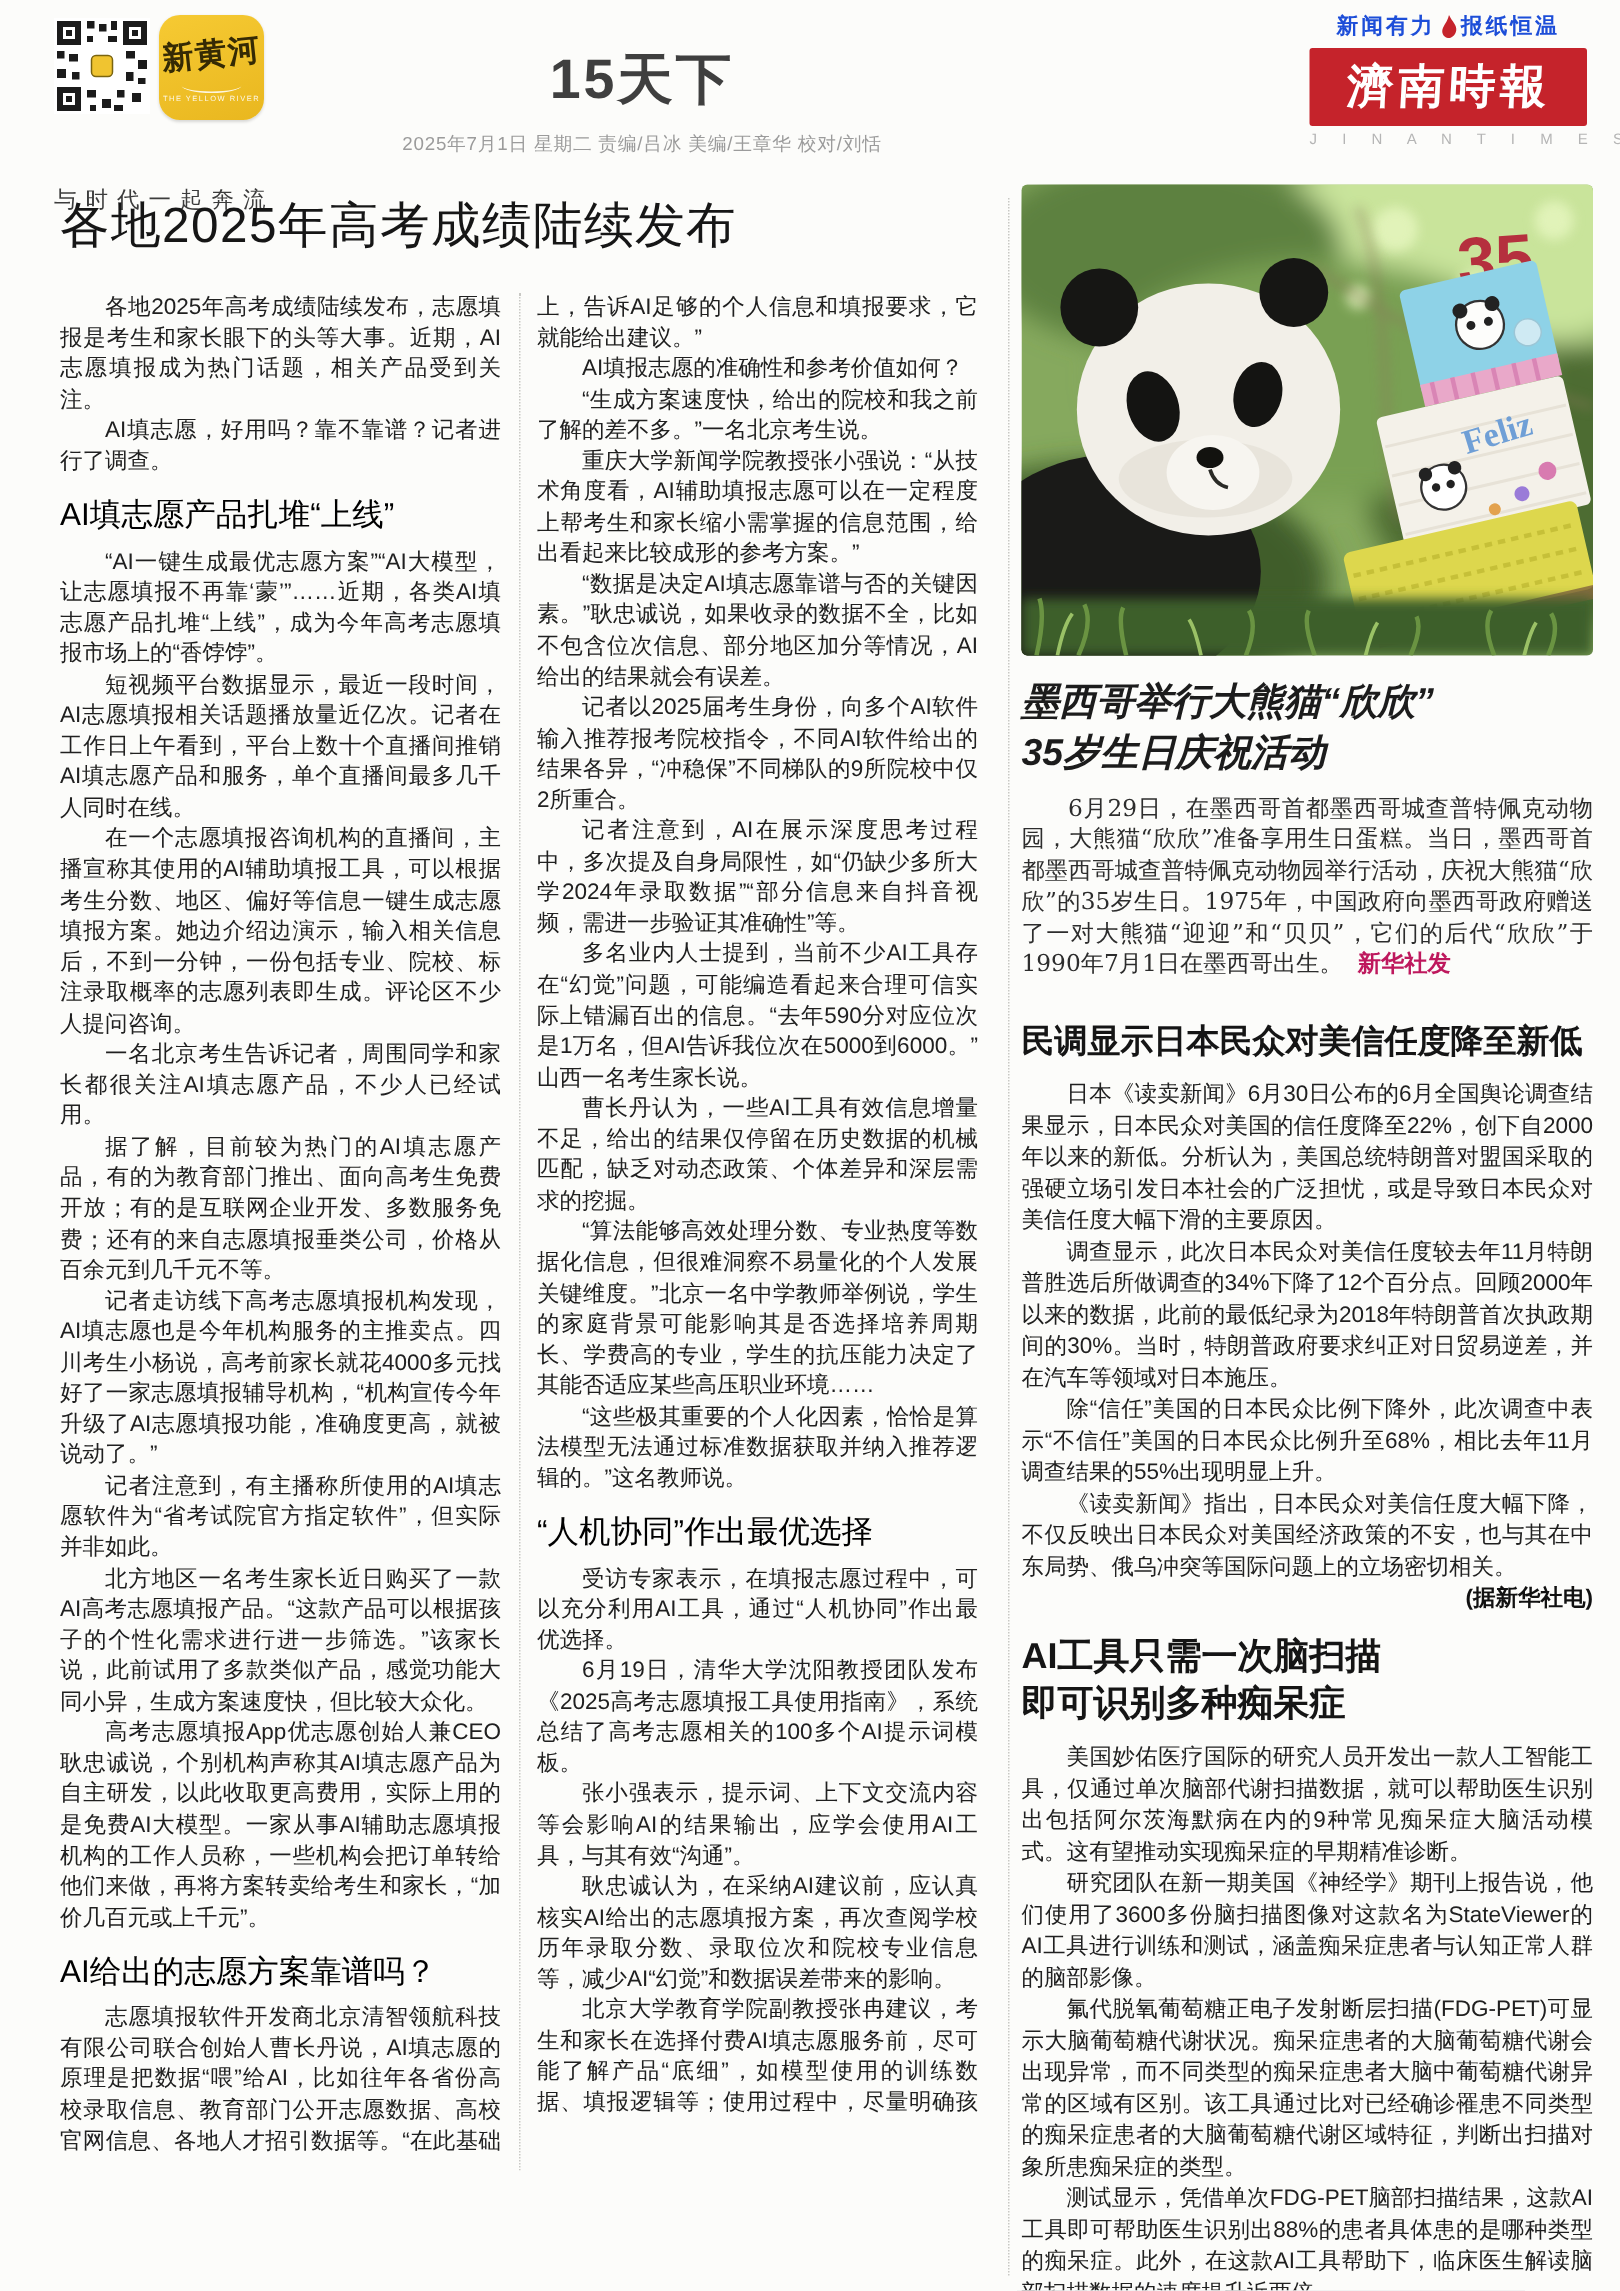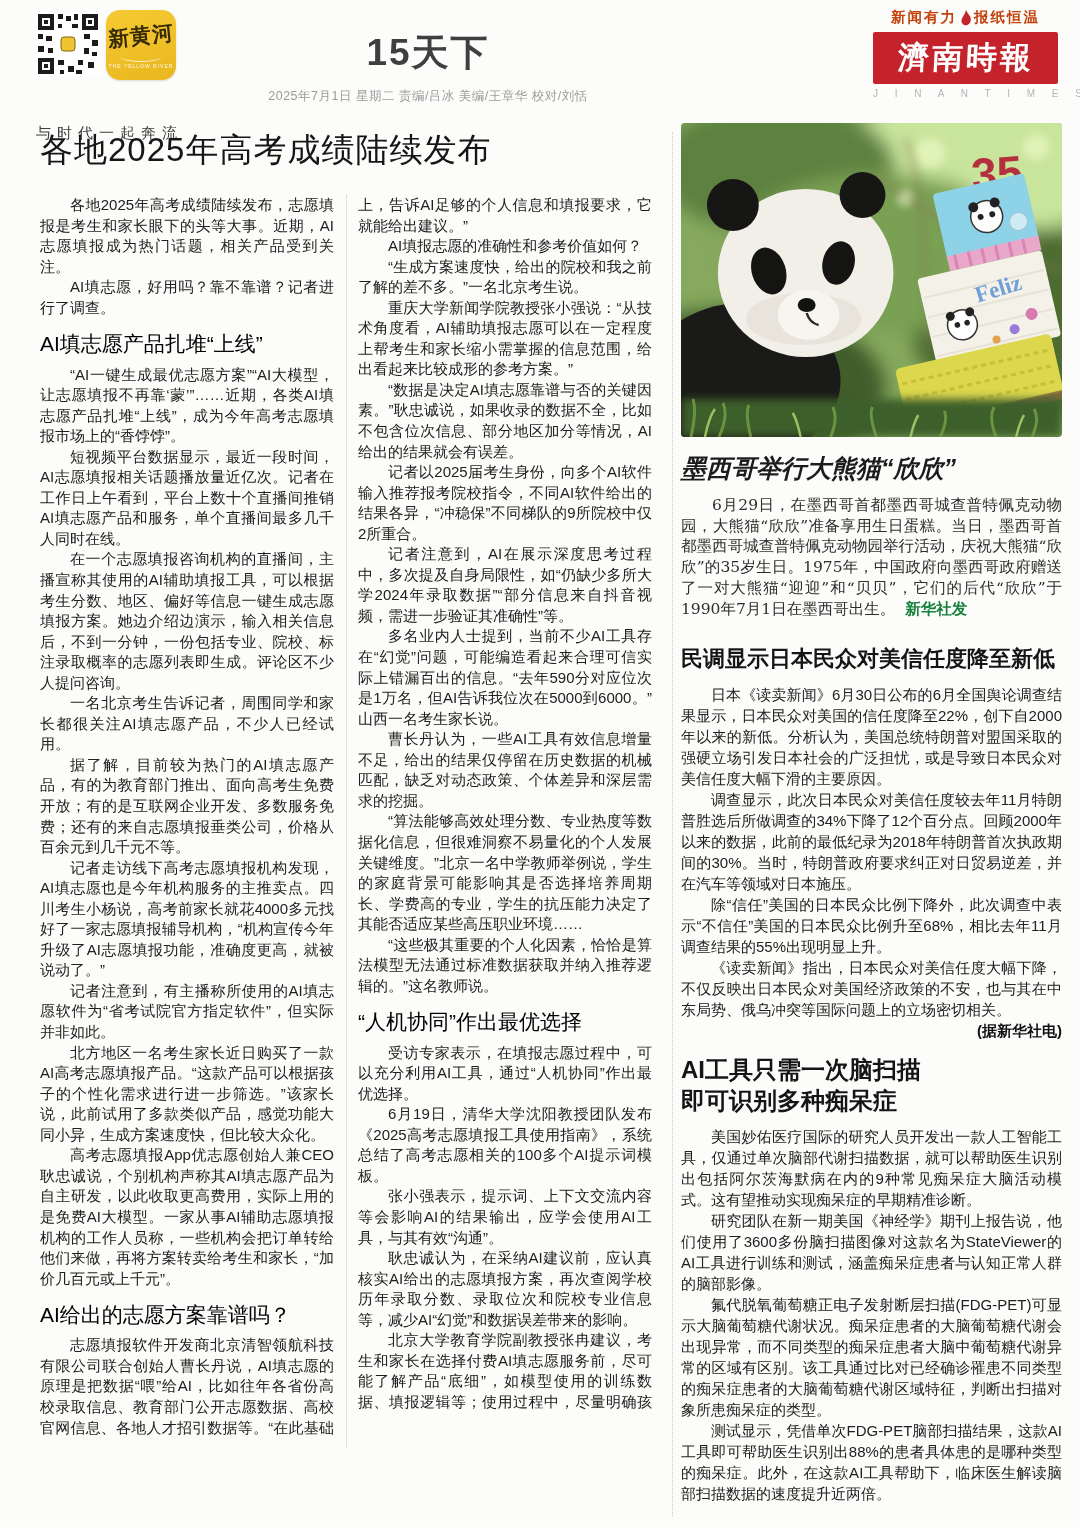--- a/index.html
+++ b/index.html
@@ -24,21 +24,21 @@
     color:#352a04; transform:rotate(-6deg); letter-spacing:1px; white-space:nowrap; }
   .applogo .arc { width:40px; height:10px; border-bottom:1.5px solid rgba(255,255,255,.85);
     border-radius:50%; margin-top:2px; }
   .applogo .en { font-size:5px; color:rgba(255,255,255,.9); letter-spacing:1px; margin-top:1px; }
   .hdr-tagline { position:absolute; left:0; top:78px; width:210px; font-size:15px; font-weight:normal;
     letter-spacing:6px; color:#3c3c3c; white-space:nowrap;margin-top:36px; }
   .hdr-center { position:absolute; left:0; top:28px; width:856px; text-align:center; }
   .pageno { font-size:37px; font-weight:900; color:#3f3f3f; letter-spacing:2px; }
   .dateline { margin-top:10px; font-size:12.5px; color:#9b9b9b; letter-spacing:.5px; }
   .hdr-right { position:absolute; right:22px; top:8px; width:185px; text-align:center; }
-  .slogan { font-size:14.5px; font-weight:600; color:#c2410c; letter-spacing:2px;
+  .slogan { font-size:14.5px; font-weight:600; color:#1d4ed8; letter-spacing:2px;
     display:flex; align-items:center; justify-content:center; gap:2px; white-space:nowrap; }
   .masthead { margin-top:5px; width:185px; height:52px; background:#c5232b; border-radius:2px;
     display:flex; align-items:center; justify-content:center; }
   .masthead span { font-family:"DejaVu Serif", serif; font-weight:900; font-size:31px;
     color:#fff; letter-spacing:3px; transform:skewX(-3deg); white-space:nowrap; }
   .masthead-en { margin-top:4px; font-size:10px; color:#b5b5b5; letter-spacing:7px; white-space:nowrap; }
 
   
   .lead { position:absolute; left:40px; top:128px; width:612px; }
   .kicker { font-size:33px; font-weight:500; color:#161616; letter-spacing:1px; white-space:nowrap; }
@@ -57,21 +57,21 @@
 
   
   .vdiv { position:absolute; left:672px; top:132px; height:1385px; border-left:1px dotted #c8c8c4; }
 
   
   .rcol { position:absolute; left:681px; top:123px; width:381px; }
   .photo { width:381px; height:314px; border-radius:4px; overflow:hidden; display:block; }
   .ph-title { margin-top:15px; font-size:25px; font-weight:bold; color:#1c1c1c; line-height:1.35;font-style:italic; }
   .cap { margin-top:9px; font-family:"DejaVu Serif", serif; font-size:15.5px; line-height:1.34;
     color:#2d2d2d; text-align:justify; text-indent:2em; }
-  .cap-credit { font-family:Liberation Sans, sans-serif; font-weight:bold; color:#15803d;
+  .cap-credit { font-family:Liberation Sans, sans-serif; font-weight:bold; color:#be185d;
     margin-left:10px; }
   .story { margin-top:26px; }
   .story h2 { font-size:22px; font-weight:bold; color:#151515; line-height:1.3; letter-spacing:0; }
   .story.dementia { margin-top:34px; }
   .story.dementia h2 { font-size:24px; }
   .story .body { margin-top:10px; font-size:15px; line-height:1.4; text-align:justify; color:#202020; }
   .story .body p { text-indent:2em; }
 </style>
 </head>
 <body>
@@ -287,20 +287,21 @@
       <g stroke="#a5cc6d" stroke-width="2.5" fill="none" opacity=".9">
         <path d="M24 314 q4 -20 10 -28"></path>
           <path d="M120 314 q-4 -18 -8 -24"></path>
           <path d="M230 314 q4 -16 8 -22"></path>
           <path d="M336 314 q4 -16 8 -22"></path>
       </g>
     </svg>
 
     <div class="ph-title">
       <div>墨西哥举行大熊猫“欣欣”</div>
+      <div>35岁生日庆祝活动</div>
     </div>
     <p class="cap"><span>6月29日，在墨西哥首都墨西哥城查普特佩克动物园，大熊猫“欣欣”准备享用生日蛋糕。当日，墨西哥首都墨西哥城查普特佩克动物园举行活动，庆祝大熊猫“欣欣”的35岁生日。1975年，中国政府向墨西哥政府赠送了一对大熊猫“迎迎”和“贝贝”，它们的后代“欣欣”于1990年7月1日在墨西哥出生。</span><span class="cap-credit">新华社发</span></p>
 
     <div class="story">
       <h2>民调显示日本民众对美信任度降至新低</h2>
       <div class="body">
         <p>日本《读卖新闻》6月30日公布的6月全国舆论调查结果显示，日本民众对美国的信任度降至22%，创下自2000年以来的新低。分析认为，美国总统特朗普对盟国采取的强硬立场引发日本社会的广泛担忧，或是导致日本民众对美信任度大幅下滑的主要原因。</p>
         <p>调查显示，此次日本民众对美信任度较去年11月特朗普胜选后所做调查的34%下降了12个百分点。回顾2000年以来的数据，此前的最低纪录为2018年特朗普首次执政期间的30%。当时，特朗普政府要求纠正对日贸易逆差，并在汽车等领域对日本施压。</p>
         <p>除“信任”美国的日本民众比例下降外，此次调查中表示“不信任”美国的日本民众比例升至68%，相比去年11月调查结果的55%出现明显上升。</p>
         <p><span>《读卖新闻》指出，日本民众对美信任度大幅下降，不仅反映出日本民众对美国经济政策的不安，也与其在中东局势、俄乌冲突等国际问题上的立场密切相关。</span><span class="credit fr">(据新华社电)</span></p>

